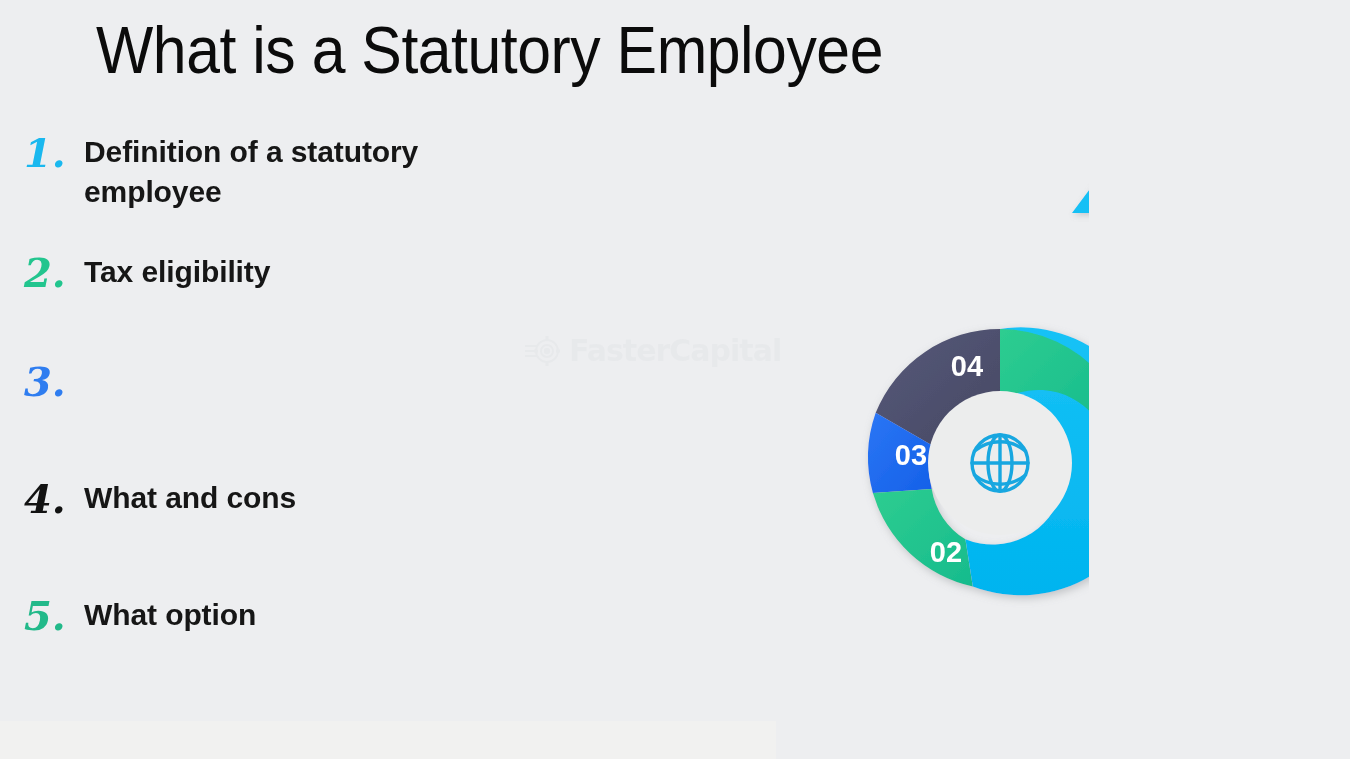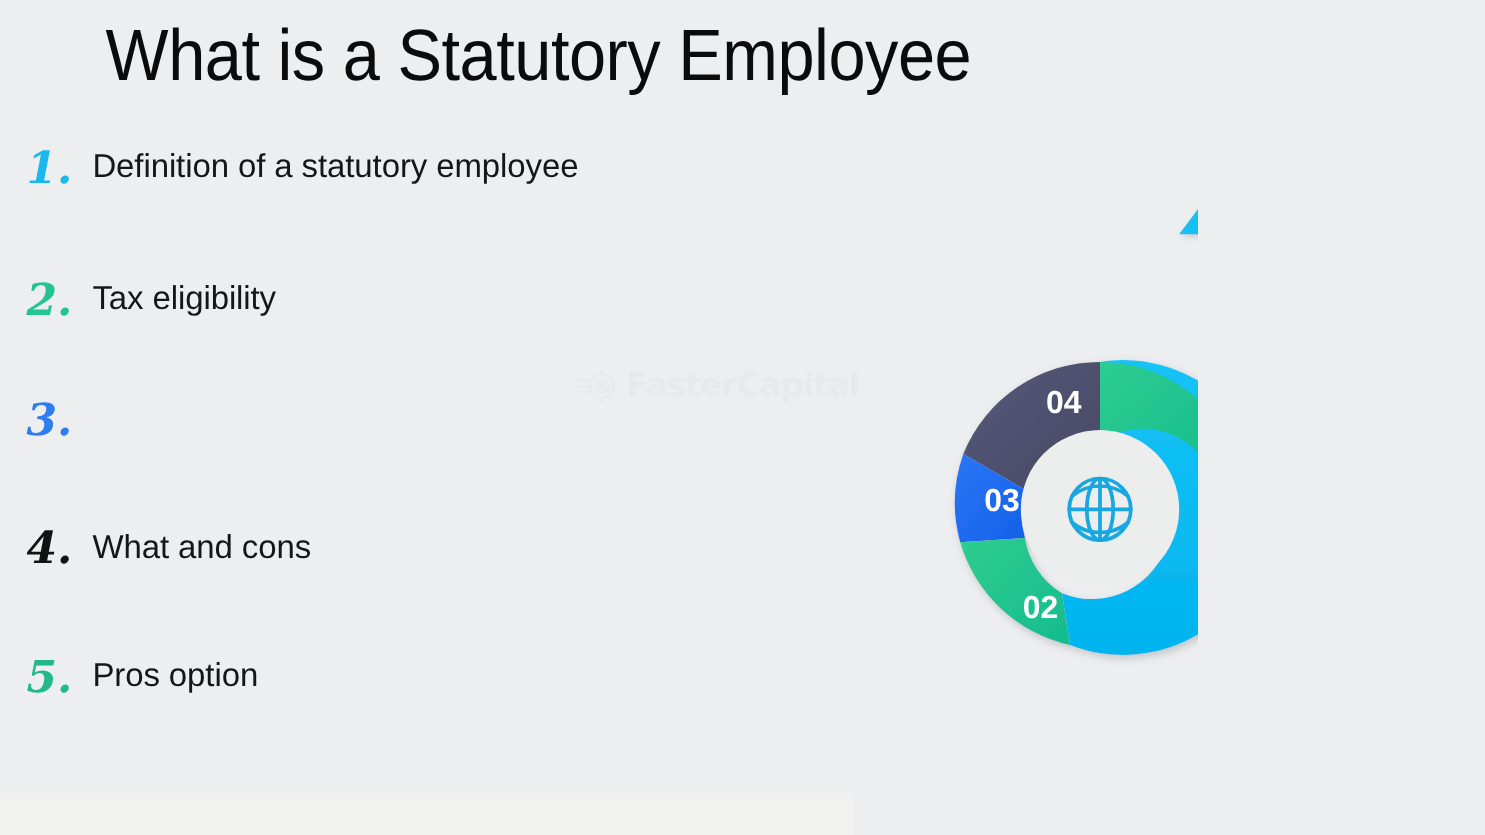--- a/index.html
+++ b/index.html
@@ -71,21 +71,21 @@
     line-height: 44px;
     text-align: left;
     padding-left: 6px;
     box-sizing: border-box;
     white-space: nowrap;
   }
   .list-item .txt {
     font-size: 30px;
     line-height: 40px;
     color: #161616;
-    font-weight: 400;
+    font-weight: 700;
     letter-spacing: -0.1px;
     padding-top: 1px;
   }
 
   .row1 { height: 120px; }
   .row2 { height: 109px; }
   .row3 { height: 117px; }
   .row4 { height: 117px; }
   .row5 { height: 100px; }
 
@@ -159,21 +159,21 @@
       <span class="num" style="color:#2f7df0">3.</span>
     </div>
 
     <div class="list-item row4">
       <span class="num" style="color:#121212">4.</span>
       <span class="txt">What and cons</span>
     </div>
 
     <div class="list-item row5">
       <span class="num" style="color:#22b98a">5.</span>
-      <span class="txt">Pros option</span>
+      <span class="txt">What option</span>
     </div>
 
   </div>
 
   <div class="watermark">
     <svg width="38" height="34" viewBox="0 0 38 34">
       <g fill="none" stroke="#dfe1e4" stroke-width="2">
         <circle cx="22" cy="17" r="11"></circle>
         <circle cx="22" cy="17" r="6"></circle>
         <circle cx="22" cy="17" r="2.2" fill="#dfe1e4"></circle>

